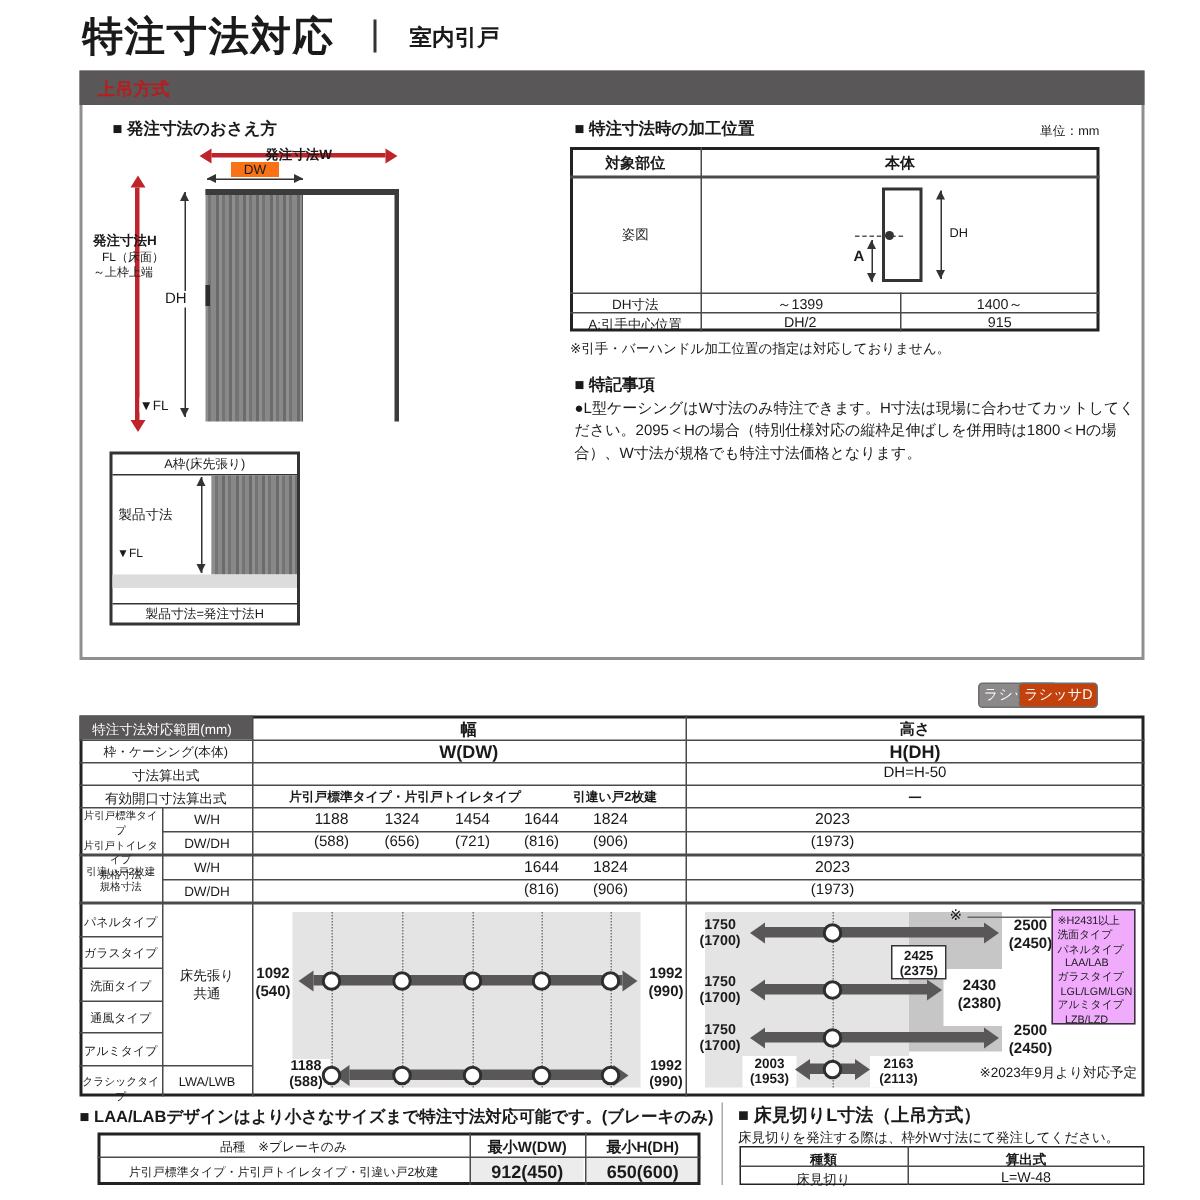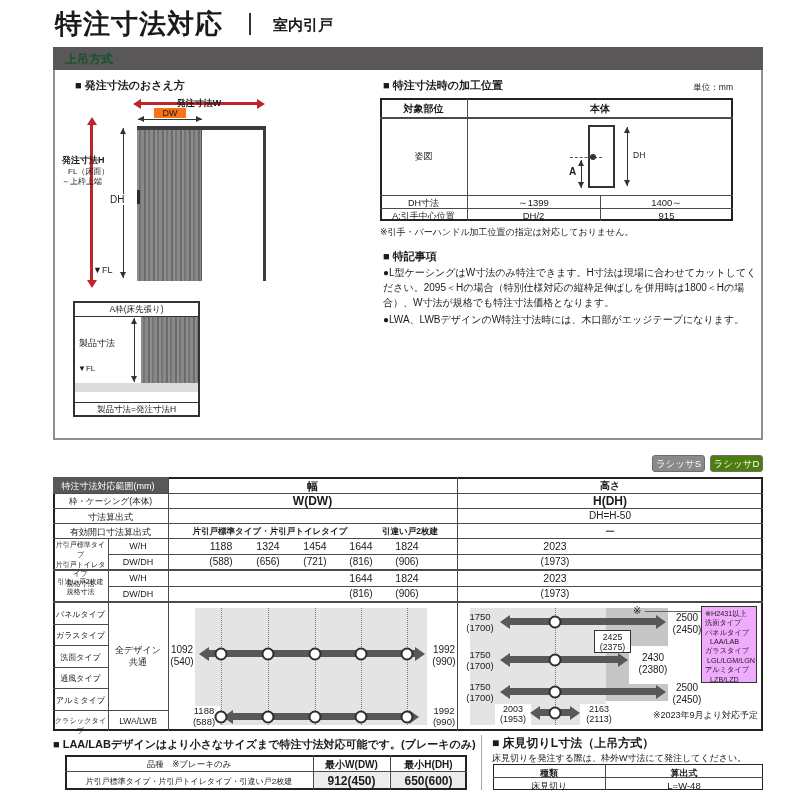--- a/index.html
+++ b/index.html
@@ -24,35 +24,35 @@
 .redh:after{content:"";position:absolute;right:-8px;top:-3.5px;border-top:5px solid transparent;border-bottom:5px solid transparent;border-left:8px solid #c0242b}
 .redv{position:absolute;width:3px;background:#c0242b}
 .redv:before{content:"";position:absolute;top:-8px;left:-3.5px;border-left:5px solid transparent;border-right:5px solid transparent;border-bottom:8px solid #c0242b}
 .redv:after{content:"";position:absolute;bottom:-8px;left:-3.5px;border-left:5px solid transparent;border-right:5px solid transparent;border-top:8px solid #c0242b}
 .dimv{position:absolute;width:1px;background:#333}
 .dimv:before{content:"";position:absolute;top:0;left:-3px;border-left:3.5px solid transparent;border-right:3.5px solid transparent;border-bottom:6px solid #333}
 .dimv:after{content:"";position:absolute;bottom:0;left:-3px;border-left:3.5px solid transparent;border-right:3.5px solid transparent;border-top:6px solid #333}
 .dimh{position:absolute;height:1px;background:#333}
 .dimh:before{content:"";position:absolute;left:0;top:-3px;border-top:3.5px solid transparent;border-bottom:3.5px solid transparent;border-right:6px solid #333}
 .dimh:after{content:"";position:absolute;right:0;top:-3px;border-top:3.5px solid transparent;border-bottom:3.5px solid transparent;border-left:6px solid #333}
-.lbl2{line-height:1.15;font-weight:normal}
+.lbl2{line-height:1.15;font-weight:bold}
 p{margin:0}
 </style>
 </head>
 <body>
 
 <div class="canvas">
 
   <div class="a b" style="left:55px;top:6px;font-size:27px;letter-spacing:1px">特注寸法対応</div>
   <div class="a" style="left:249px;top:13px;width:2px;height:22px;background:#333"></div>
   <div class="a b" style="left:273px;top:16px;font-size:15px">室内引戸</div>
 
   <div class="a" style="left:53px;top:47px;width:710px;height:393px;border:2px solid #8f8f8f;background:#fff"></div>
   <div class="a" style="left:53px;top:47px;width:710px;height:23px;background:#595757"></div>
-  <div class="a b" style="left:65px;top:51px;font-size:12px;color:#14532d">上吊方式</div>
+  <div class="a b" style="left:65px;top:51px;font-size:12px;color:#b91c1c">上吊方式</div>
 
   <div class="a b" style="left:75px;top:78px;font-size:11px">■ 発注寸法のおさえ方</div>
 
   <div class="redh" style="left:141px;top:102px;width:116px"></div>
   <div class="a c b" style="left:159px;top:97px;width:80px;font-size:9px;z-index:3">発注寸法W</div>
 
   <div class="dimh" style="left:138px;top:119px;width:64px"></div>
   <div class="a c" style="left:154px;top:108px;width:32px;font-size:9px;background:#f97316">DW</div>
 
   <div class="a wood" style="left:137px;top:126px;width:65px;height:155px;border-right:1px solid #555"></div>
@@ -109,25 +109,24 @@
   <div class="a c" style="left:600px;top:197px;width:133px;font-size:9.5px">1400～</div>
   <div class="a c" style="left:380px;top:210px;width:87px;font-size:9px">A:引手中心位置</div>
   <div class="a c" style="left:467px;top:210px;width:133px;font-size:9.5px">DH/2</div>
   <div class="a c" style="left:600px;top:210px;width:133px;font-size:9.5px">915</div>
 
   <div class="a" style="left:380px;top:226px;font-size:9px">※引手・バーハンドル加工位置の指定は対応しておりません。</div>
 
   <div class="a b" style="left:383px;top:249px;font-size:11px">■ 特記事項</div>
   <div class="a" style="left:383px;top:265px;width:378px;font-size:10px;line-height:1.5">
     <p>●L型ケーシングはW寸法のみ特注できます。H寸法は現場に合わせてカットしてください。2095＜Hの場合（特別仕様対応の縦枠足伸ばしを併用時は1800＜Hの場合）、W寸法が規格でも特注寸法価格となります。</p>
-    <p style="margin-top:2px">●LWA、LWBデザインのW特注寸法時には、木口部がエッジテープになります。</p>
   </div>
 
   <div class="a c" style="left:652px;top:455px;width:53px;height:17px;background:#8b8989;color:#fff;font-size:9.5px;line-height:16px;border-radius:3px;border:1px solid #6f6d6d">ラシッサS</div>
-  <div class="a c" style="left:710px;top:455px;width:53px;height:17px;background:#4d7c0f;color:#fff;font-size:9.5px;line-height:16px;border-radius:3px;border:1px solid #6f6d6d">ラシッサD</div>
+  <div class="a c" style="left:679px;top:455px;width:53px;height:17px;background:#c2410c;color:#fff;font-size:9.5px;line-height:16px;border-radius:3px;border:1px solid #6f6d6d">ラシッサD</div>
 
   <div class="a" style="left:53px;top:477px;width:710px;height:254px;border:2px solid #222"></div>
   <div class="a" style="left:53px;top:477px;width:115px;height:16px;background:#595757"></div>
 
   <div class="gband" style="left:195px;top:608px;width:232px;height:117px"></div>
   <div class="gband" style="left:470px;top:608px;width:136px;height:117px"></div>
   <div class="gdark" style="left:606px;top:608px;width:62px;height:93px"></div>
   <div class="a" style="left:629px;top:646px;width:48px;height:38px;background:#fff"></div>
 
   <div class="hl" style="left:53px;top:493px;width:710px;height:1px"></div>
@@ -196,21 +195,21 @@
   <div class="a c" style="left:384px;top:588px;width:46px;font-size:10px">(906)</div>
   <div class="a c" style="left:532px;top:588px;width:46px;font-size:10px">(1973)</div>
 
   <div class="a c" style="left:53px;top:609px;width:55px;font-size:8px">パネルタイプ</div>
   <div class="a c" style="left:53px;top:630px;width:55px;font-size:8px">ガラスタイプ</div>
   <div class="a c" style="left:53px;top:652px;width:55px;font-size:8px">洗面タイプ</div>
   <div class="a c" style="left:53px;top:673px;width:55px;font-size:8px">通風タイプ</div>
   <div class="a c" style="left:53px;top:695px;width:55px;font-size:8px">アルミタイプ</div>
   <div class="a c" style="left:53px;top:716px;width:55px;font-size:7.2px">クラシックタイプ</div>
   <div class="a c" style="left:108px;top:644px;width:60px;font-size:9px;line-height:1.35">
-    <div>全デザイン</div>
+    <div>床先張り</div>
     <div>共通</div>
   </div>
   <div class="a c" style="left:108px;top:716px;width:60px;font-size:8.5px">LWA/LWB</div>
 
   <div class="dotted" style="left:221px;top:608px;height:117px"></div>
   <div class="dotted" style="left:268px;top:608px;height:117px"></div>
   <div class="dotted" style="left:315px;top:608px;height:117px"></div>
   <div class="dotted" style="left:361px;top:608px;height:117px"></div>
   <div class="dotted" style="left:407px;top:608px;height:117px"></div>
 

